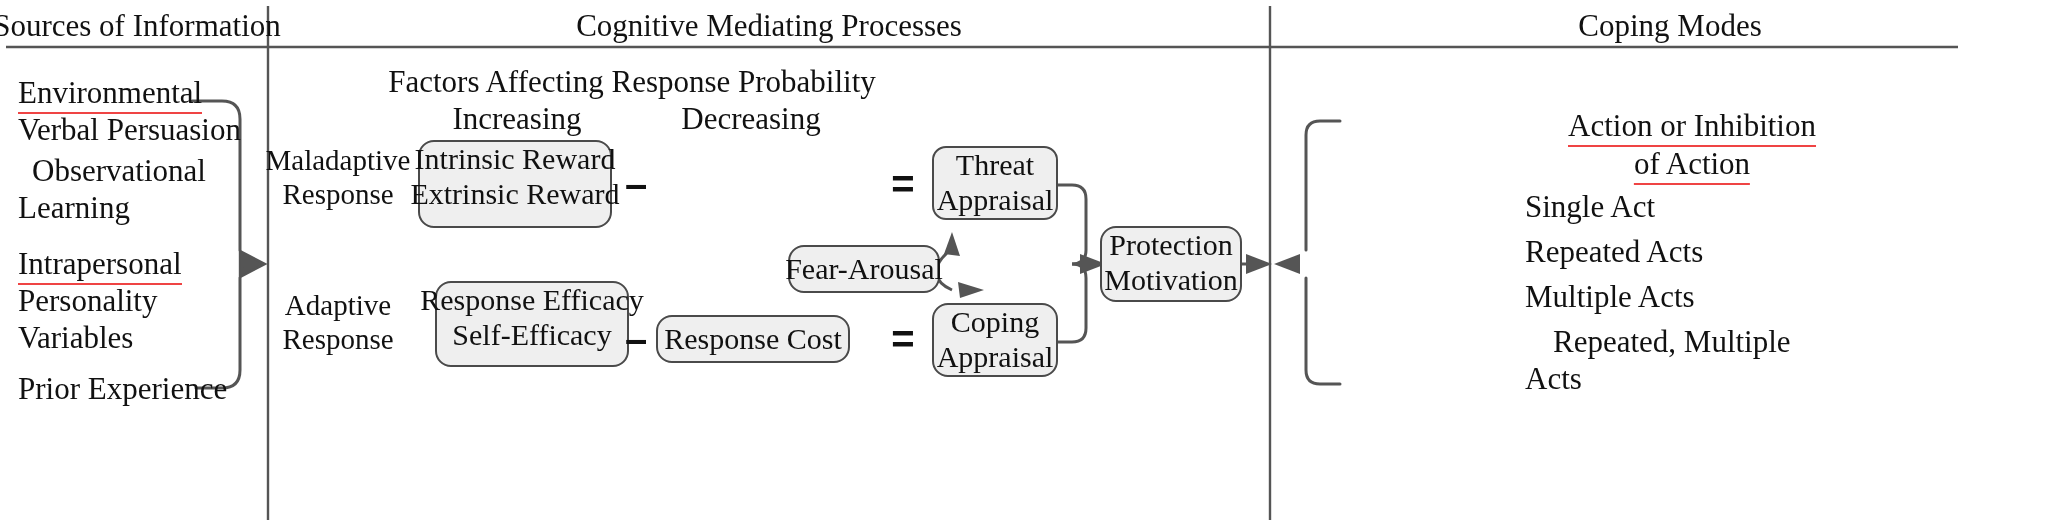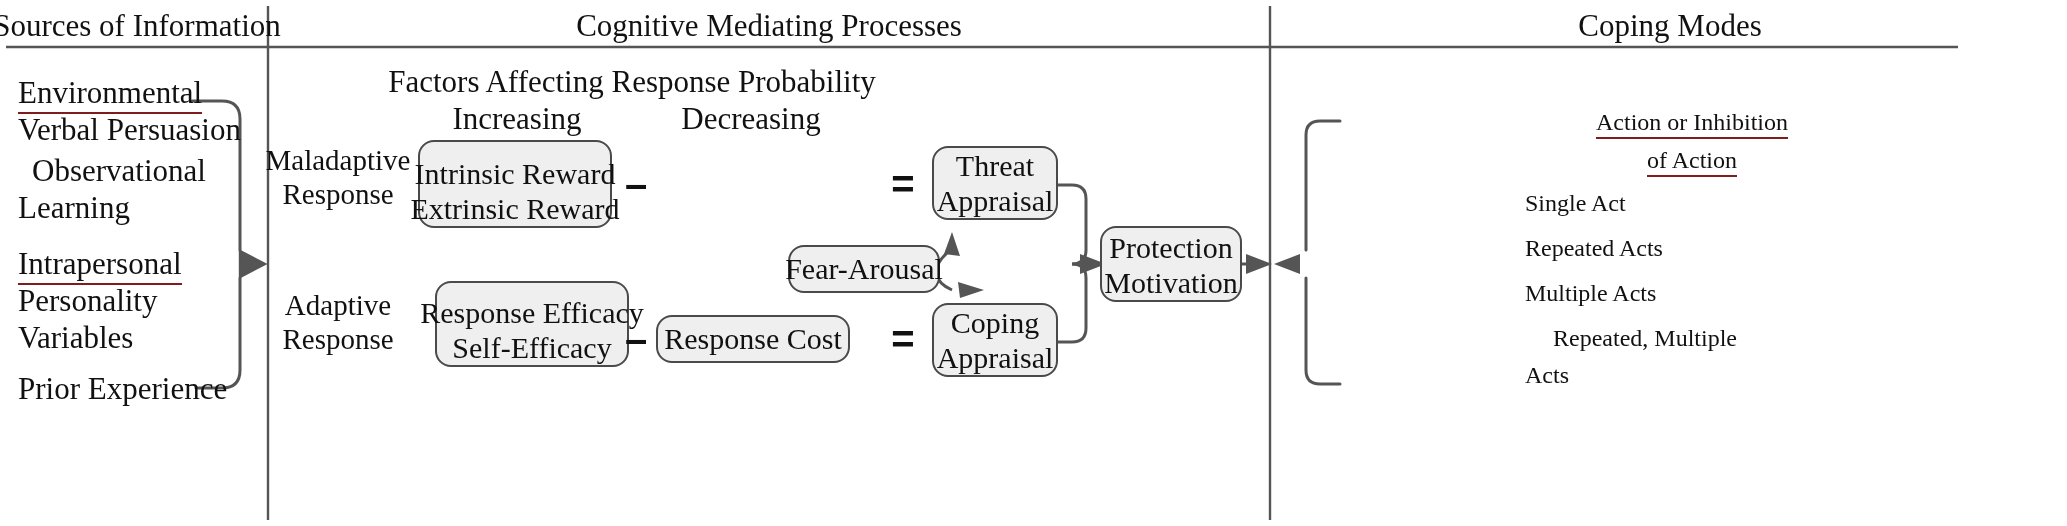--- a/index.html
+++ b/index.html
@@ -31,21 +31,21 @@
     color: #111111;
   }
   .ctr { transform: translateX(-50%); text-align: center; }
 
   
   .col-header { font-size: 31px; }
 
   
   .src-item { font-size: 31px; }
   .underlined {
-    border-bottom: 2px solid #7f1d1d;
+    border-bottom: 2px solid #ef4444;
     padding-bottom: 2px;
   }
 
   
   .mid-heading { font-size: 31px; }
   .resp-label { font-size: 29px; text-align: center; }
 
   
   .node {
     position: absolute;
@@ -56,33 +56,33 @@
     display: flex;
     flex-direction: column;
     align-items: center;
     justify-content: center;
     font-size: 30px;
     color: #111;
     text-align: center;
     line-height: 1.15;
   }
   .node .line { display: block; white-space: nowrap; }
-  .node.two-line { justify-content: flex-end; }
+  .node.two-line { justify-content: flex-start; }
 
   .op {
     position: absolute;
     font-size: 40px;
     font-weight: 700;
     color: #111;
     transform: translate(-50%, -50%);
     font-family: "Liberation Sans", sans-serif;
   }
 
   
-  .mode-item { font-size: 24px; }
+  .mode-item { font-size: 31px; }
 </style>
 </head>
 <body>
 
 <div id="stage">
 
   <svg class="layer" viewBox="0 0 2067 526">
     <g stroke="#555555" fill="none" stroke-width="2.4">
 
       <line x1="6" y1="47" x2="2061" y2="47"></line>
@@ -166,21 +166,21 @@
   <div class="node two-line" style="left:418px; top:140px; width:194px; height:88px;">
     <span class="line">Intrinsic Reward</span>
     <span class="line">Extrinsic Reward</span>
   </div>
 
   <div class="op" style="left:636px; top:184px;">–</div>
 
 
   <div class="op" style="left:903px; top:184px;">=</div>
 
-  <div class="node two-line" style="left:932px; top:146px; width:126px; height:74px;">
+  <div class="node two-line" style="left:932px; top:146px; width:126px; height:74px;border-radius:14px;">
     <span class="line">Threat</span>
     <span class="line">Appraisal</span>
   </div>
 
   <div class="node" style="left:788px; top:245px; width:152px; height:48px;">
     <span class="line">Fear-Arousal</span>
   </div>
 
   <div class="node two-line" style="left:418px; top:281px; width:194px; height:86px;margin-left:17px;">
     <span class="line">Response Efficacy</span>

